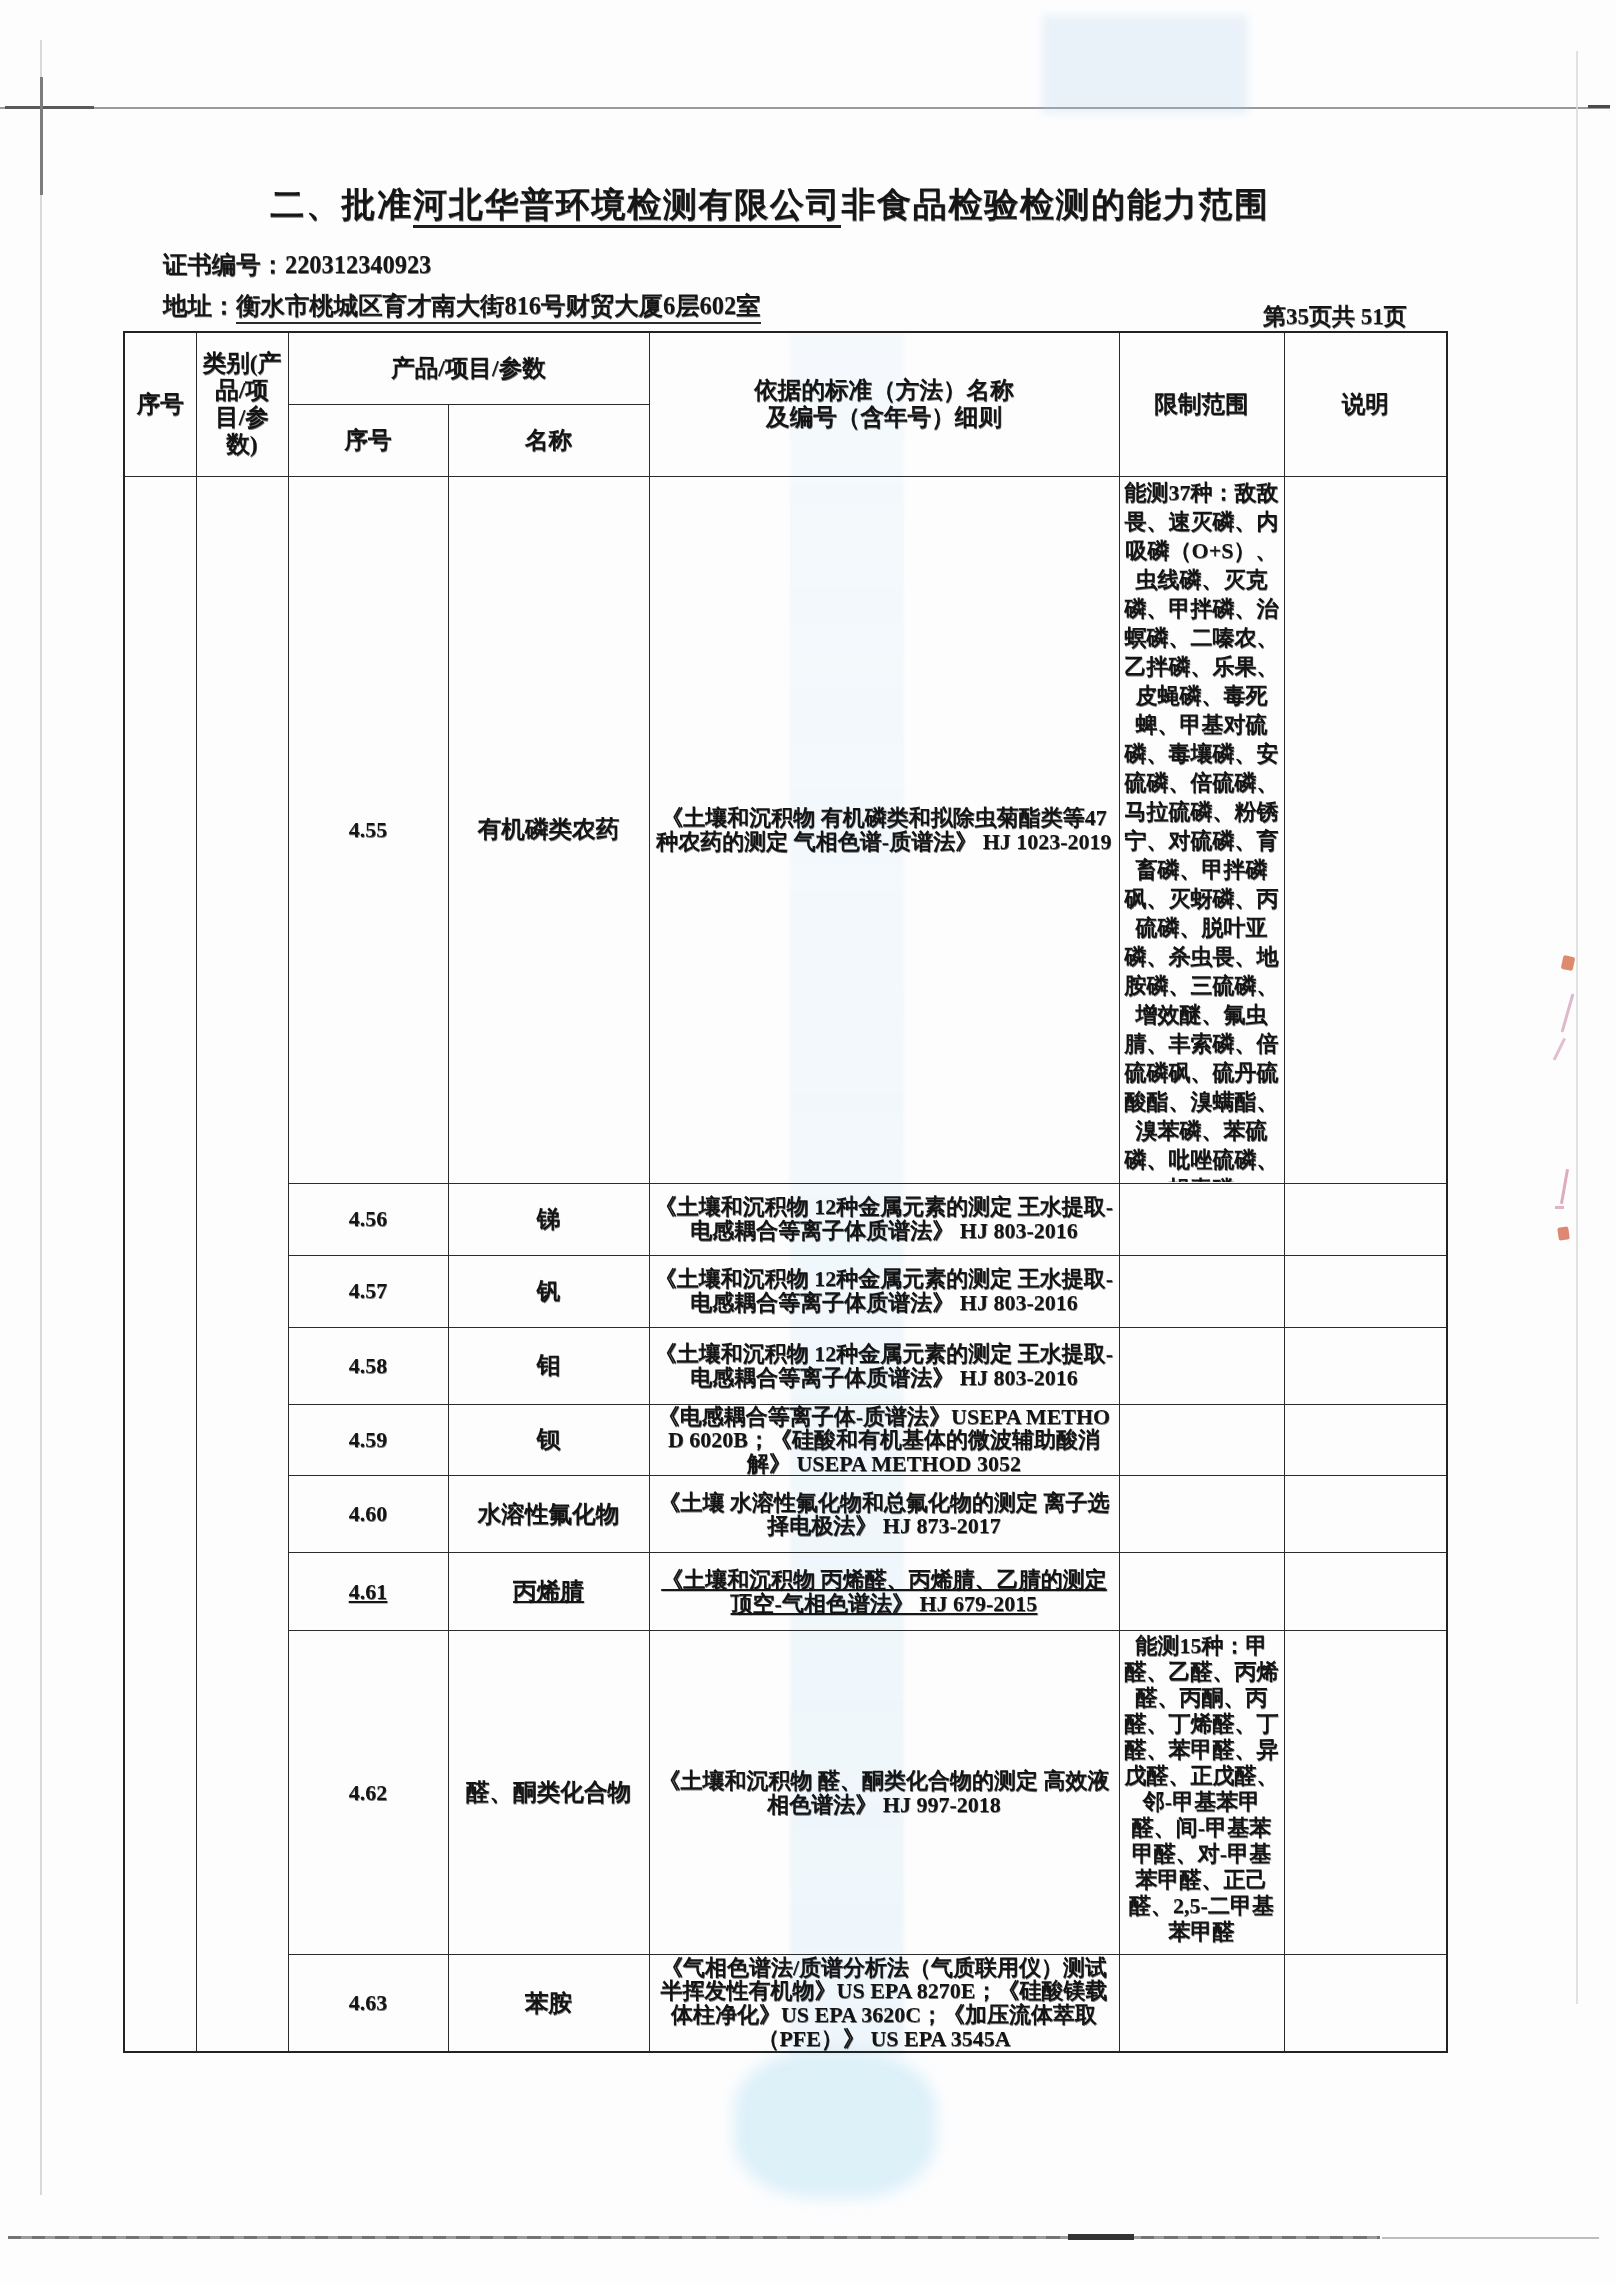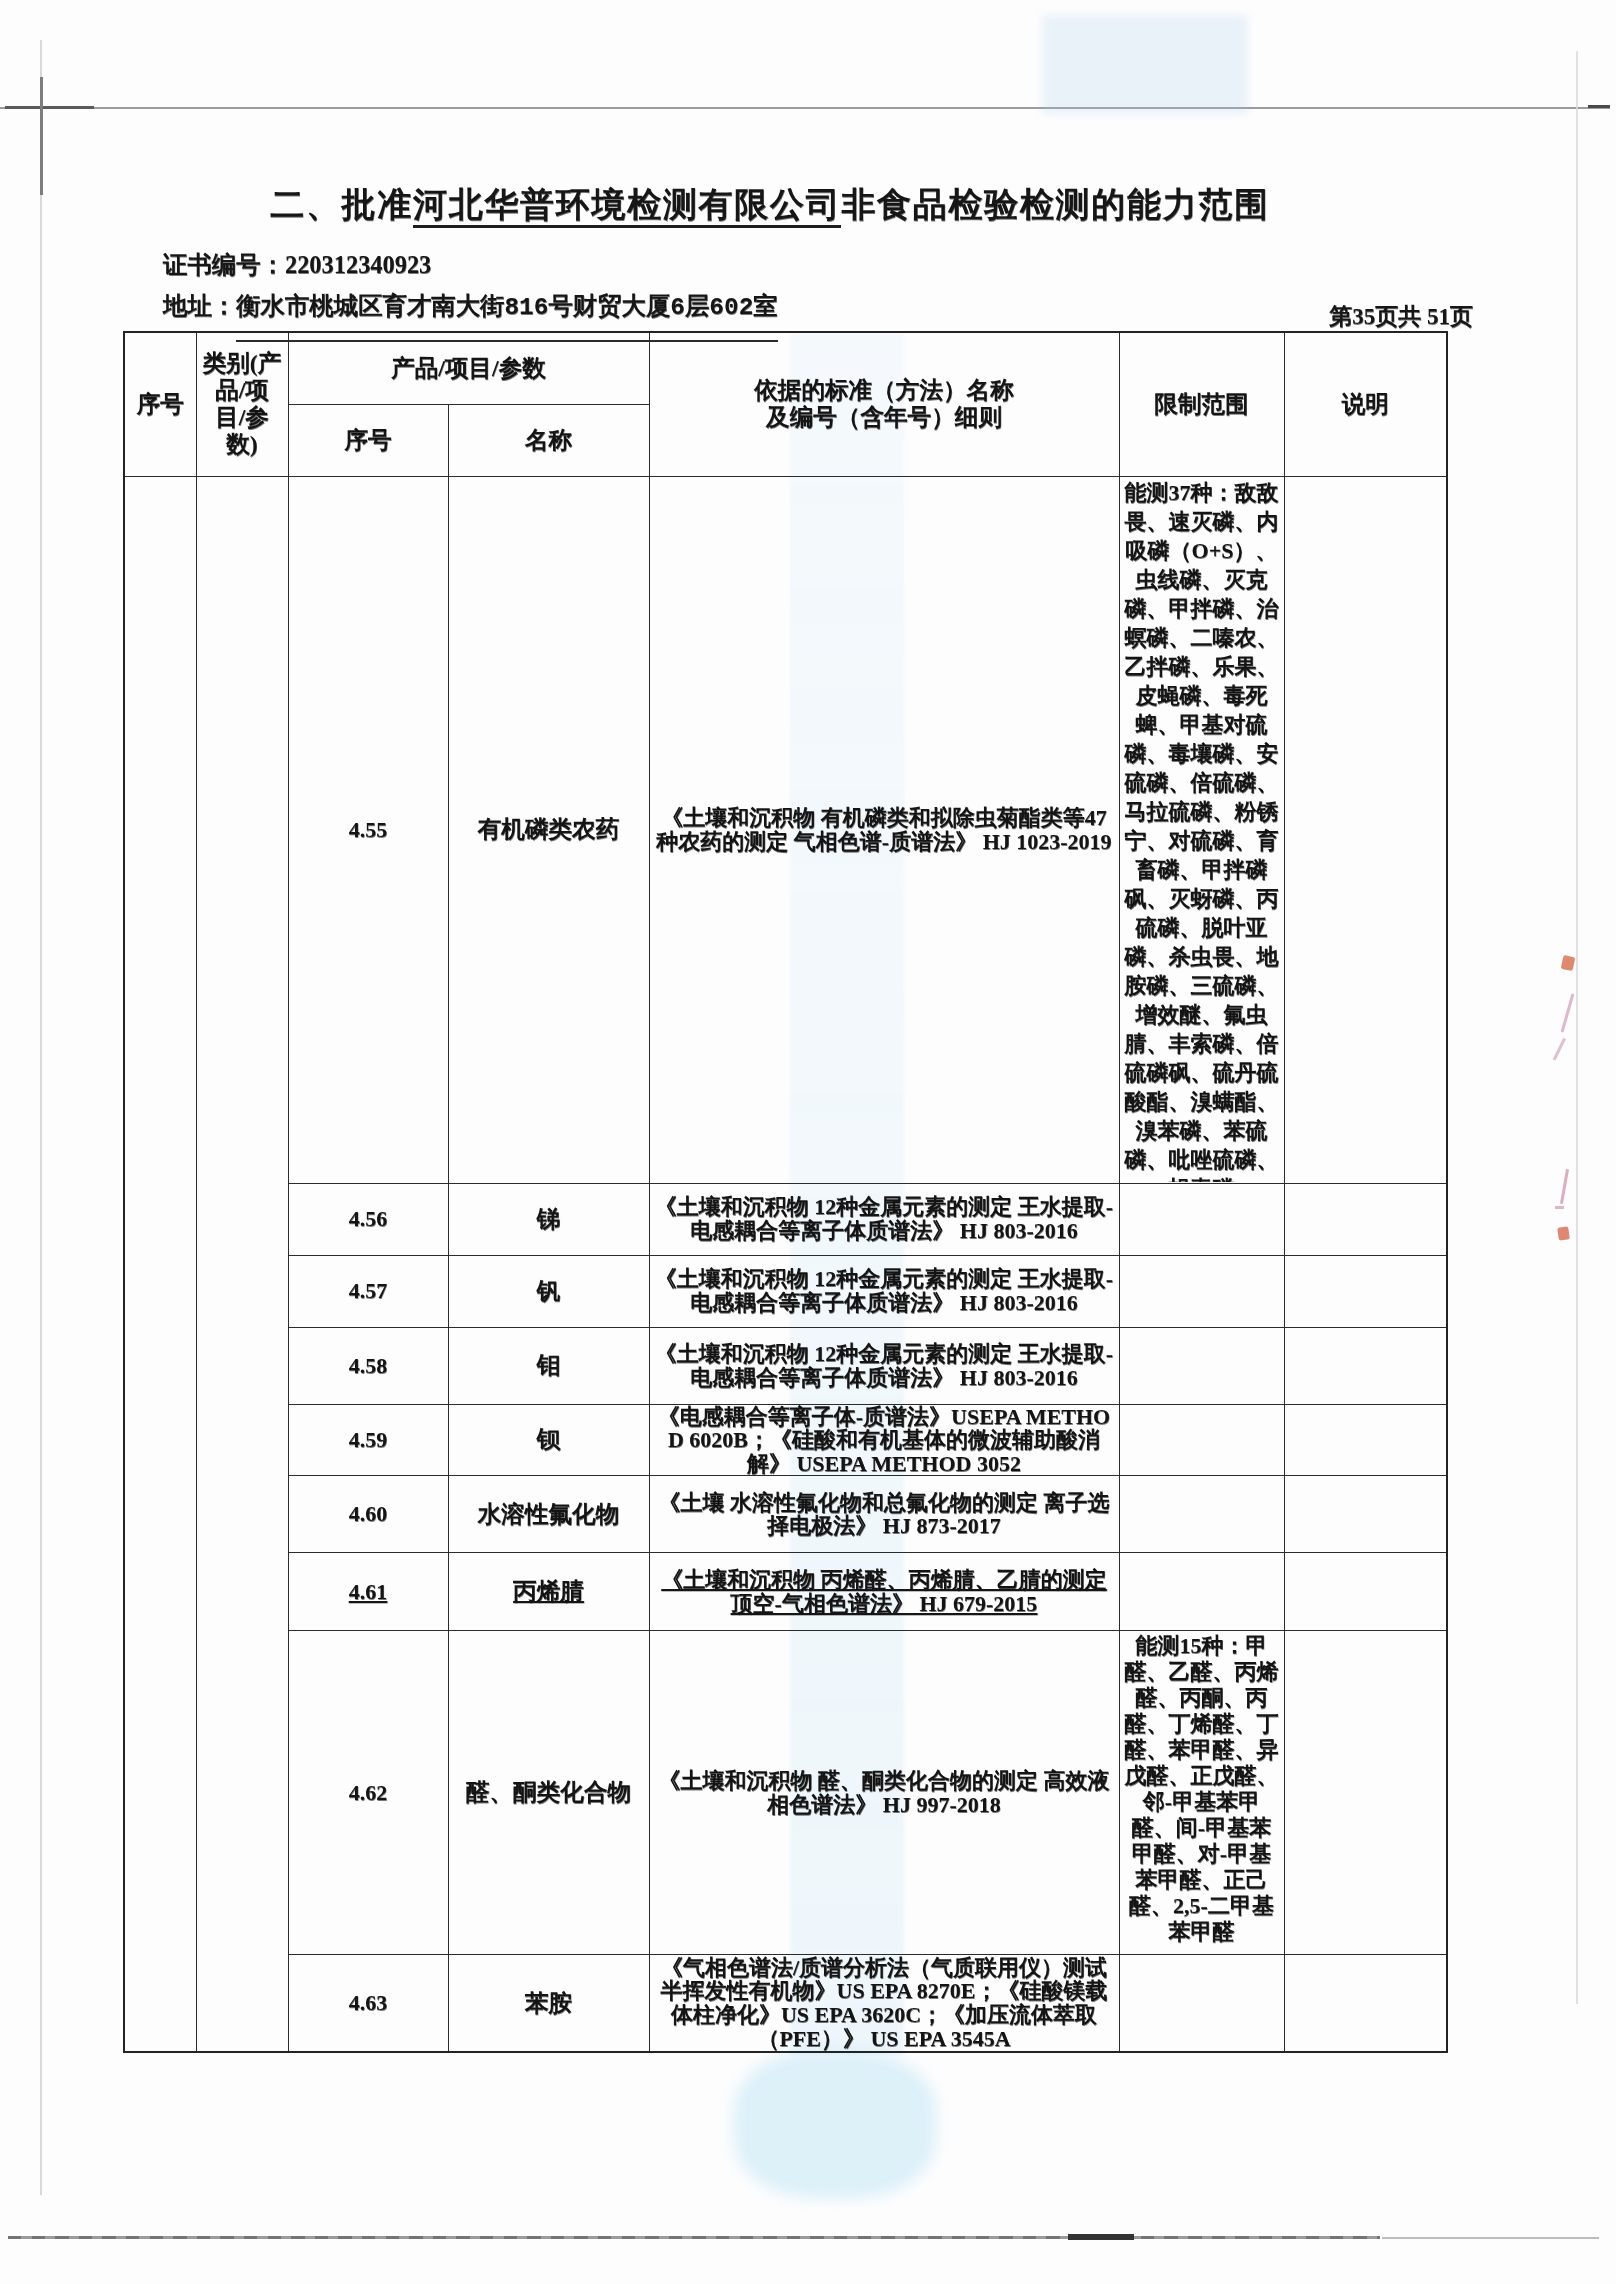--- a/index.html
+++ b/index.html
@@ -35,22 +35,22 @@
   .pink-dot2{left:1558px;top:1227px;width:11px;height:12.6px;background:rgba(214,106,80,.8);border-radius:2.5px;transform:rotate(-8deg);}
   
   .title{
     position:absolute;left:4px;top:182px;width:1532px;text-align:center;
     font-size:34px;font-weight:700;letter-spacing:1.7px;white-space:nowrap;
   }
   .title .u{border-bottom:3.4px solid #1d1d1d;padding-bottom:1.7px;}
   .meta{position:absolute;left:163px;font-size:24.4px;font-weight:700;white-space:nowrap;}
   .meta-cert{top:249px;text-align:center;}
   .meta-addr{top:290px;}
-  .meta-addr .u{border-bottom:2.5px solid #2a2a2a;padding-bottom:19px;font-family:Liberation Mono, monospace;}
-  .pageinfo{position:absolute;left:1263px;top:301px;width:210px;font-size:23px;font-weight:700;text-align:right;white-space:nowrap;}
+  .meta-addr .u{border-bottom:2.5px solid #2a2a2a;padding-bottom:3px;}
+  .pageinfo{position:absolute;left:1263px;top:301px;width:210px;font-size:23px;font-weight:700;text-align:left;white-space:nowrap;}
   
   table.cap{
     position:absolute;left:123px;top:331px;width:1323px;
     border-collapse:collapse;table-layout:fixed;
     border:2.5px solid #232323;
   }
   table.cap th, table.cap td{
     border:1.7px solid #2b2b2b;
     font-weight:700;color:#141414;
     text-align:center;vertical-align:middle;

